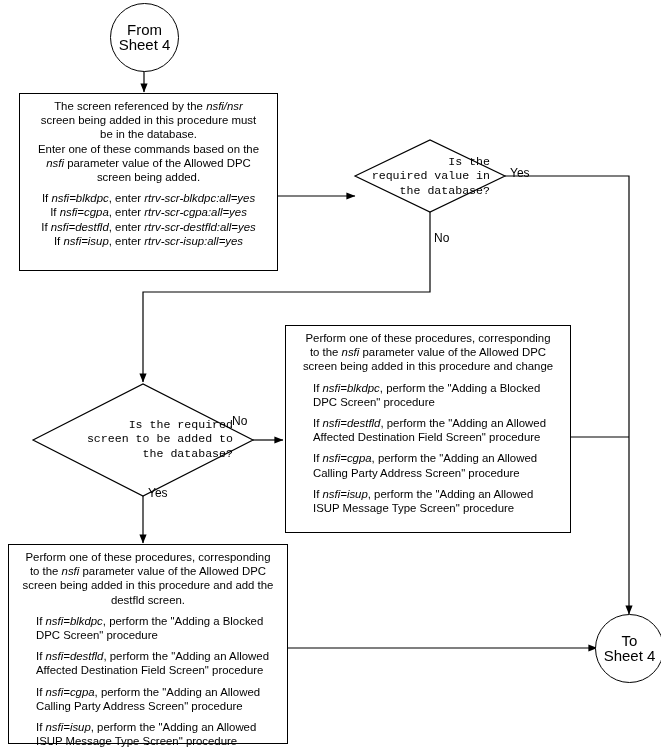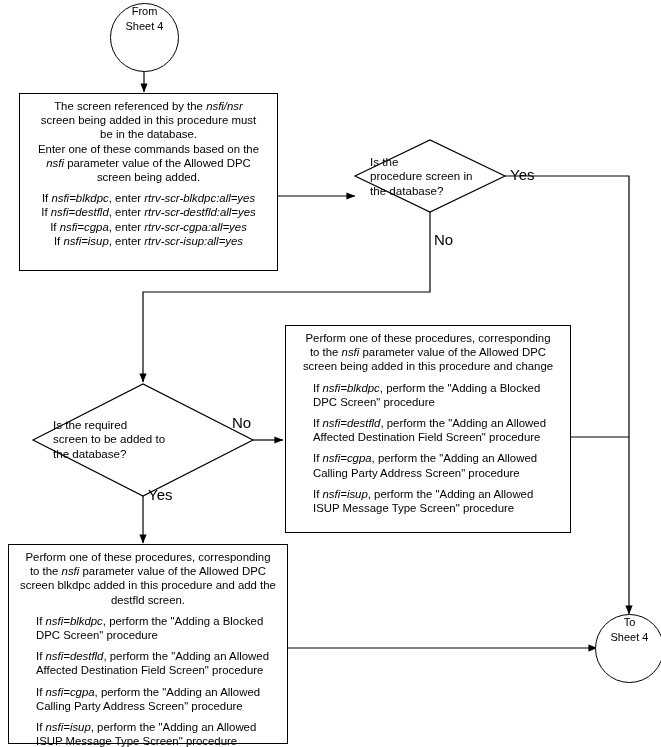--- a/index.html
+++ b/index.html
@@ -41,35 +41,37 @@
   .it { font-style: italic; margin-top: 7px; }
   .circle-node {
     position: absolute;
     box-sizing: border-box;
     border: 1px solid #000000;
     border-radius: 50%;
     background: #ffffff;
     display: flex;
     flex-direction: column;
     align-items: center;
-    font-size: 11px;
+    justify-content: center;
+    font-size: 15px;
     line-height: 14.5px;
     color: #000000;
   }
   .diamond-label {
     position: absolute;
     font-size: 11.6px;
     line-height: 14.4px;
     color: #000000;
-    text-align: left;
+    text-align: right;
     white-space: nowrap;
+    font-family: Liberation Mono, monospace;
   }
   .edge-label {
     position: absolute;
-    font-size: 15px;
+    font-size: 12px;
     color: #000000;
     white-space: nowrap;
   }
   .blk { display: block; }
   .ind { padding-left: 22px; padding-right: 8px; }
   .gap-top { margin-top: 7px; }
 </style>
 </head>
 <body>
 
@@ -124,33 +126,33 @@
     <p class="para-center">
       <span class="it">nsfi</span> parameter value of the Allowed DPC
     </p>
     <p class="para-center">
       screen being added.
     </p>
     <p class="para-center gap-top">
       If <span class="it">nsfi=blkdpc</span>, enter <span class="it">rtrv-scr-blkdpc:all=yes</span>
     </p>
     <p class="para-center">
+      If <span class="it">nsfi=cgpa</span>, enter <span class="it">rtrv-scr-cgpa:all=yes</span>
+    </p>
+    <p class="para-center">
       If <span class="it">nsfi=destfld</span>, enter <span class="it">rtrv-scr-destfld:all=yes</span>
-    </p>
-    <p class="para-center">
-      If <span class="it">nsfi=cgpa</span>, enter <span class="it">rtrv-scr-cgpa:all=yes</span>
     </p>
     <p class="para-center">
       If <span class="it">nsfi=isup</span>, enter <span class="it">rtrv-scr-isup:all=yes</span>
     </p>
   </div>
 
   <div class="diamond-label" style="left:370px; top:155px; width:120px;">
     <span class="blk">Is the</span>
-    <span class="blk">procedure screen in</span>
+    <span class="blk">required value in</span>
     <span class="blk">the database?</span>
   </div>
   <div class="edge-label" style="left:510px; top:166px;">Yes</div>
   <div class="edge-label" style="left:434px; top:231px;">No</div>
 
   <div class="diamond-label" style="left:53px; top:418px; width:180px;">
     <span class="blk">Is the required</span>
     <span class="blk">screen to be added to</span>
     <span class="blk">the database?</span>
   </div>
@@ -182,21 +184,21 @@
   </div>
 
   <div class="node-box" style="left:8px; top:544px; width:280px; height:200px; padding:5px 5px 0 5px;">
     <p class="para-center">
       Perform one of these procedures, corresponding
     </p>
     <p class="para-center">
       to the <span class="it">nsfi</span> parameter value of the Allowed DPC
     </p>
     <p class="para-center">
-      screen blkdpc added in this procedure and add the
+      screen being added in this procedure and add the
     </p>
     <p class="para-center">
       destfld screen.
     </p>
     <p class="para-left ind gap-top">
       If <span class="it">nsfi=blkdpc</span>, perform the "Adding a Blocked DPC Screen" procedure
     </p>
     <p class="para-left ind gap-top">
       If <span class="it">nsfi=destfld</span>, perform the "Adding an Allowed Affected Destination Field Screen" procedure
     </p>

